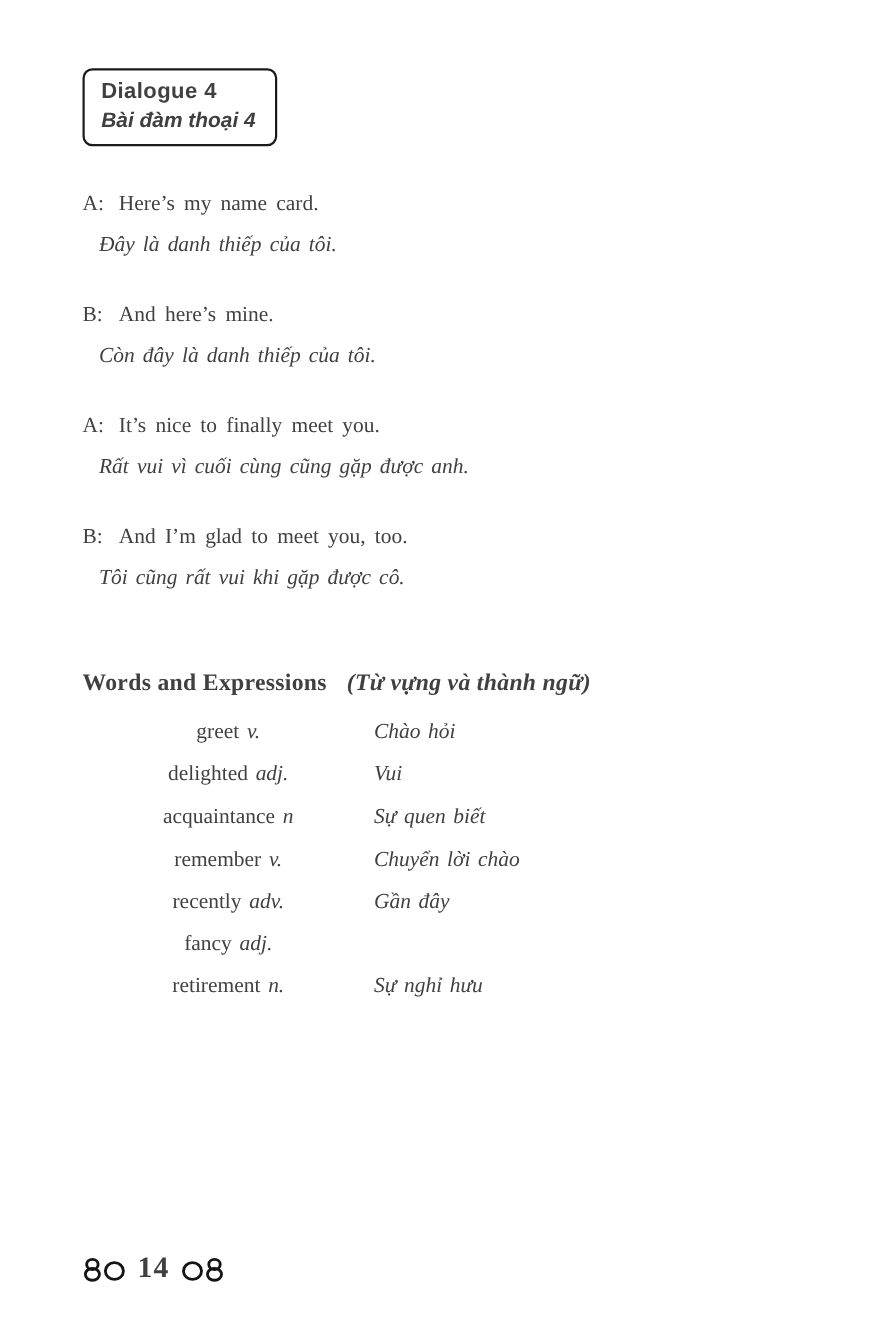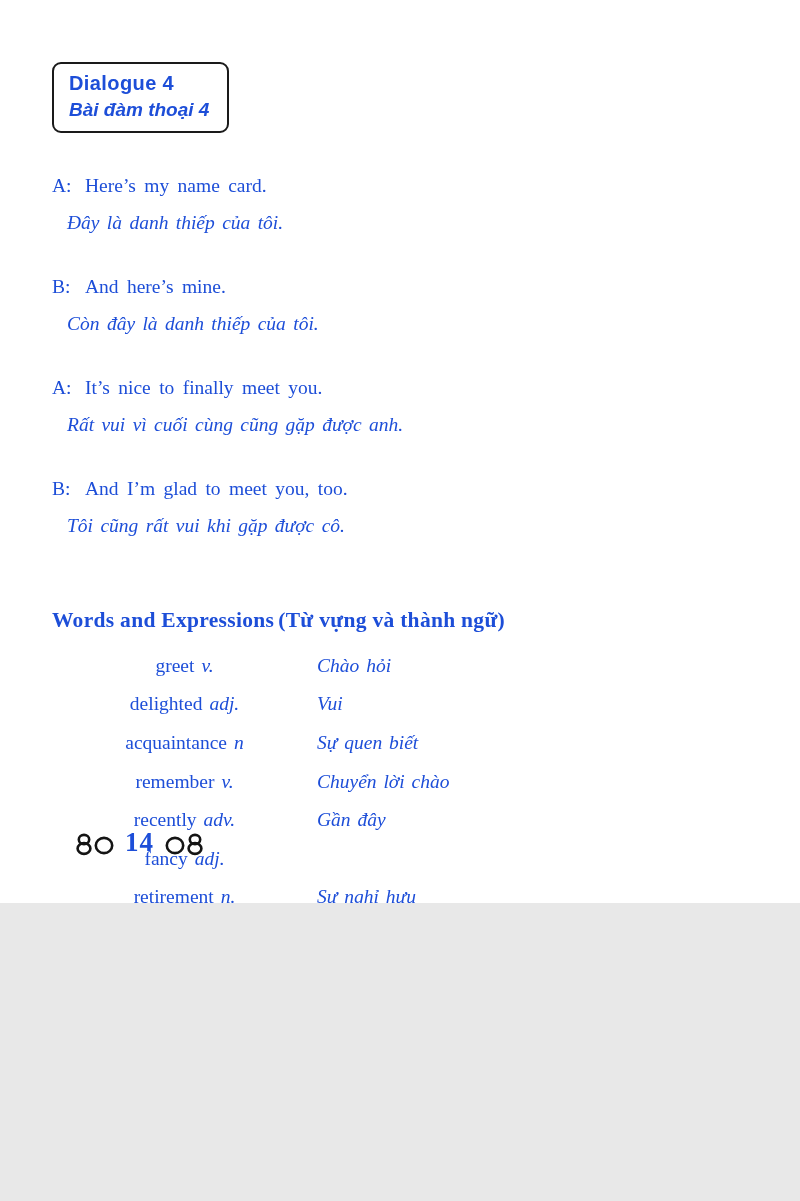--- a/index.html
+++ b/index.html
@@ -1,26 +1,26 @@
 <!DOCTYPE html>
 <html><head>
 <meta charset="utf-8">
 <style>
   html, body { margin: 0; padding: 0; background: #e8e8e8; }
   .page {
     width: 800px;
-    height: 903px;
+    height: 1201px;
     margin: 0 auto;
     position: relative;
     background: #ffffff;
-    color: #1d4ed8;
+    color: #404040;
     font-family: "Liberation Serif", serif;
     overflow: hidden;
     box-sizing: border-box;
-    padding: 62px 60px 0 52px;
+    padding: 62px 60px 0 75px;
   }
 
   
   .header-box {
     display: inline-block;
     border: 2.5px solid #1a1a1a;
     border-radius: 9px;
     padding: 8px 18px 10px 15px;
   }
   .header-box .title {
@@ -59,36 +59,36 @@
   }
 
   
   .vocab-heading {
     margin-top: 64px;
     font-size: 21.5px;
     font-weight: 700;
     letter-spacing: 0.3px;
     white-space: nowrap;
   }
-  .vocab-heading .paren { margin-left: 4px; text-align: center; }
+  .vocab-heading .paren { font-style: italic; margin-left: 18px; text-align: center; }
   .vocab-list { margin-top: 14px; text-align: center; }
   .vocab-row {
     display: flex;
     line-height: 38.6px;
     font-size: 19.5px;
   }
   .vocab-term-cell { width: 265px; word-spacing: 3px; white-space: nowrap; }
   .vocab-pos { font-style: italic; margin-left: 7px; }
   .vocab-translation { font-style: italic; word-spacing: 2px; white-space: nowrap; }
 
   
   .footer {
     position: absolute;
     left: 74px;
-    bottom: 44px;
+    bottom: 32px;
     display: flex;
     align-items: center;
     gap: 9px;
   }
   .page-number {
     font-weight: 700;
     font-size: 27px;
     letter-spacing: 1px;
     transform: translateY(-1px);
   }

